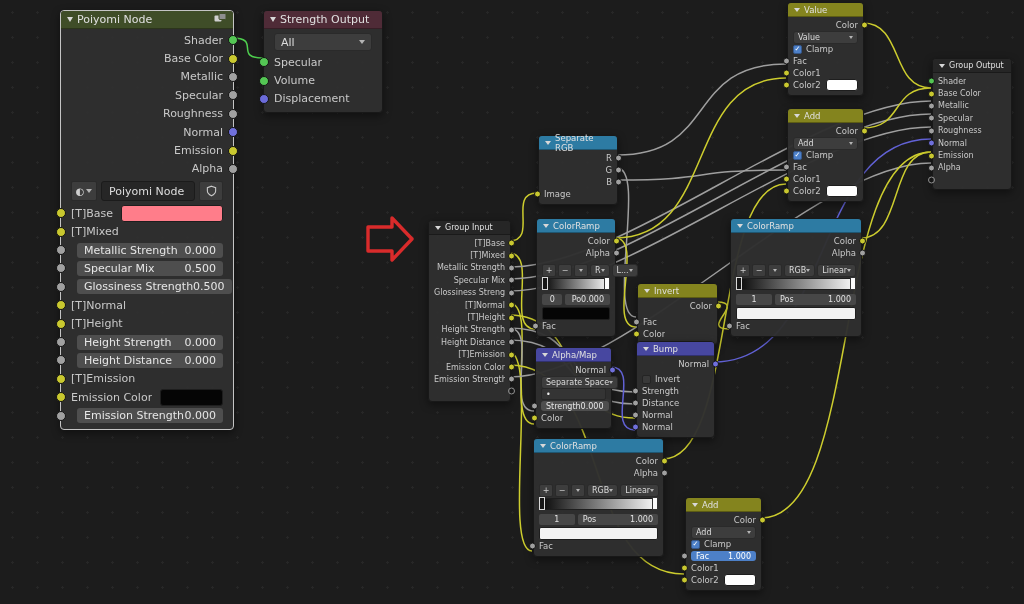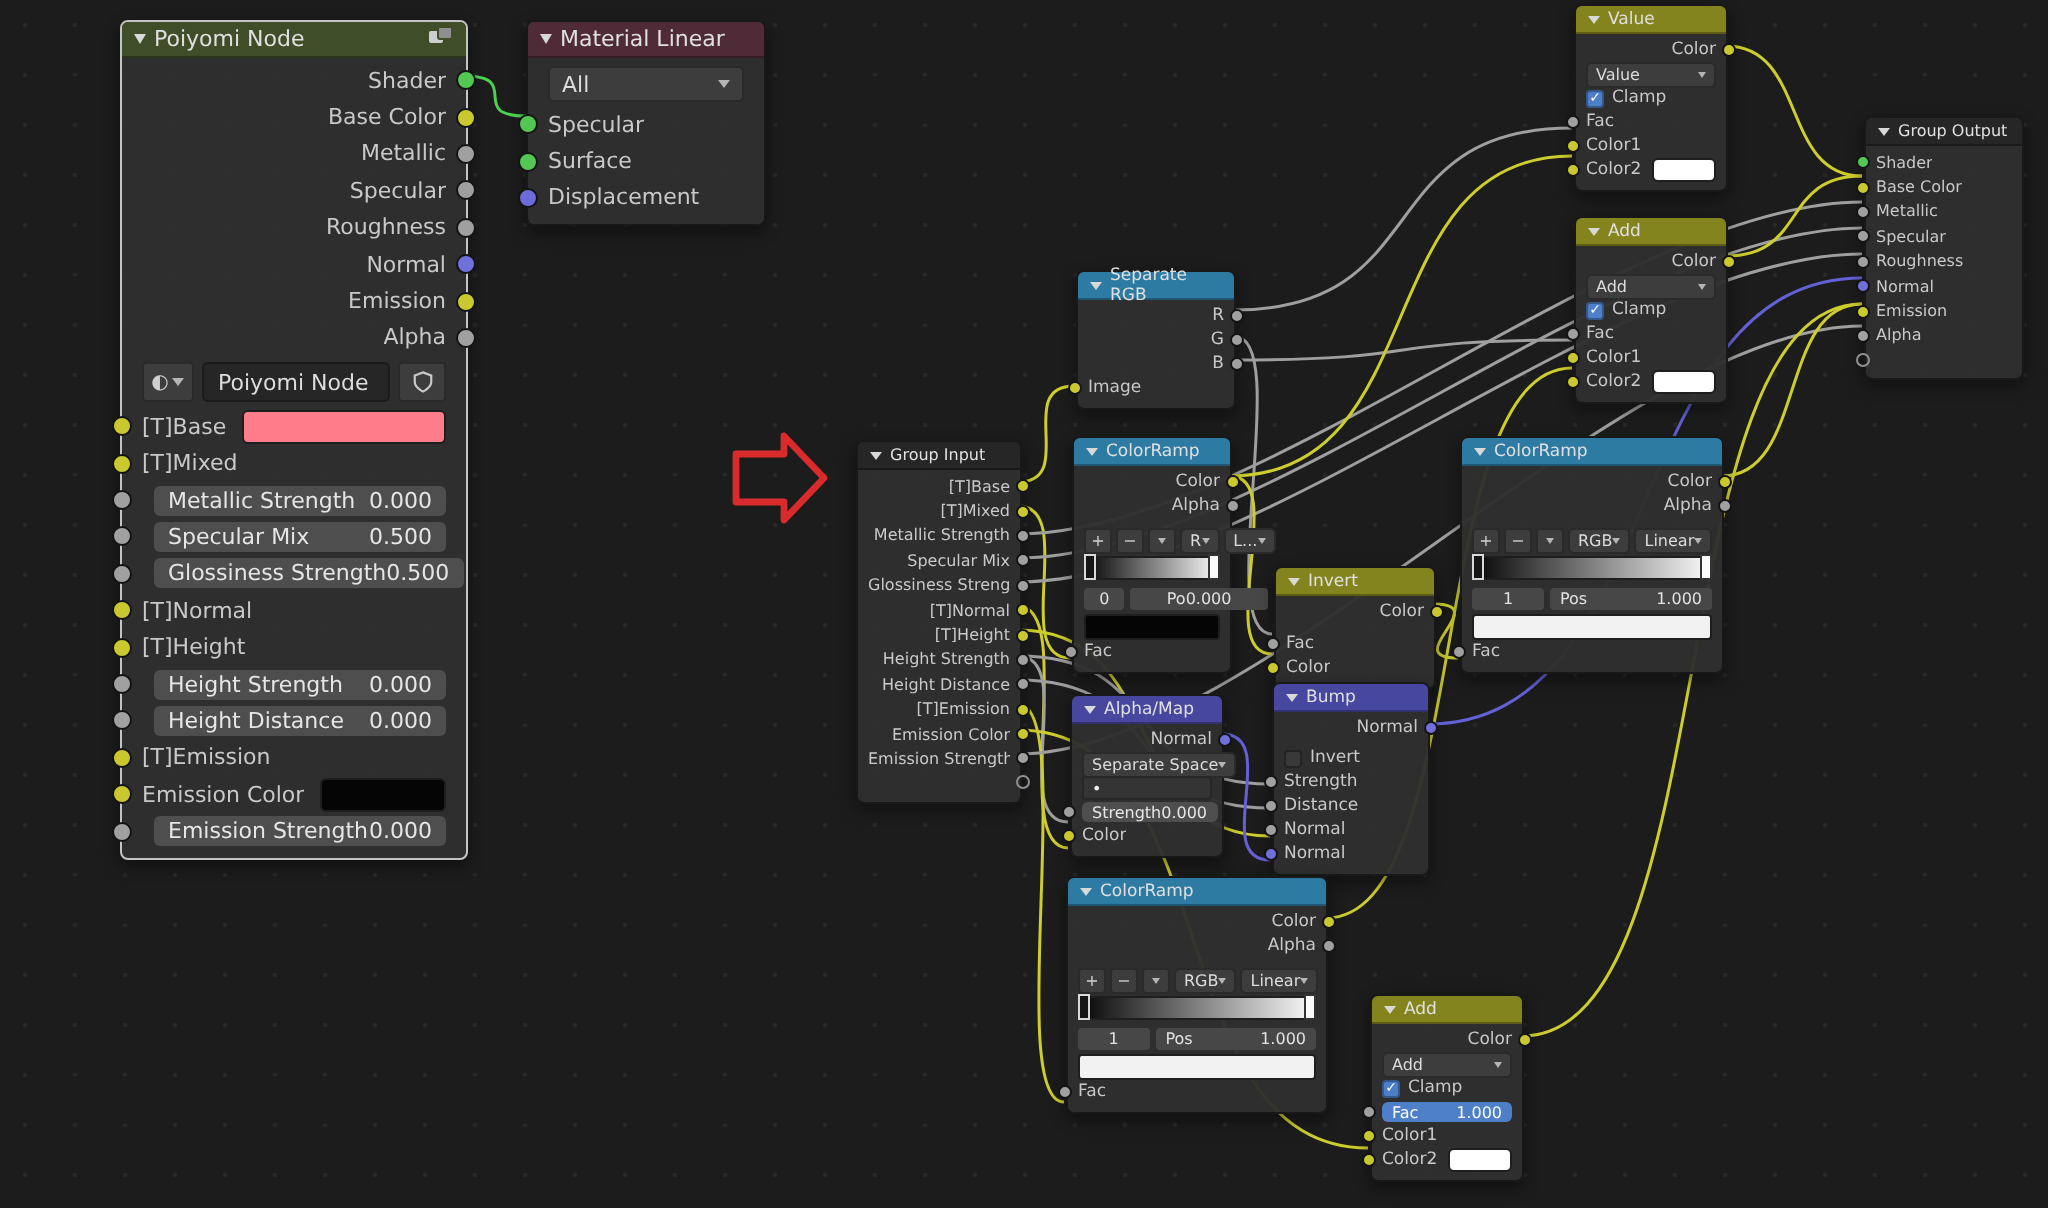--- a/index.html
+++ b/index.html
@@ -230,36 +230,36 @@
             <div class="slider">
               <span>Emission Strength</span>
               <span>0.000</span>
             </div>
           </div>
         </div>
       </div>
       <div class="node lg" style="left: 263px; top: 10px; width: 118px;">
         <div class="node-header" style="background: rgb(79, 43, 55);">
           <span class="hdr-chev"></span>
-          <span class="hdr-title">Material Linear</span>
+          <span class="hdr-title">Strength Output</span>
         </div>
         <div class="node-body">
           <div class="row" style="height: 22px;">
             <div class="dropdown">
               <span>All</span>
               <span class="caret"></span>
             </div>
           </div>
           <div class="row">
             <div class="sock si" style="background: rgb(84, 198, 84);"></div>
             <span class="lbl">Specular</span>
           </div>
           <div class="row">
             <div class="sock si" style="background: rgb(84, 198, 84);"></div>
-            <span class="lbl">Surface</span>
+            <span class="lbl">Volume</span>
           </div>
           <div class="row">
             <div class="sock si" style="background: rgb(107, 107, 217);"></div>
             <span class="lbl">Displacement</span>
           </div>
         </div>
       </div>
       <div class="node sm" style="left: 428px; top: 220px; width: 81px;">
         <div class="node-header" style="background: rgb(38, 38, 38);">
           <span class="hdr-chev"></span>
@@ -377,21 +377,21 @@
             <div class="gradbar">
               <div class="gm l"></div>
               <div class="gm r"></div>
             </div>
           </div>
           <div class="row" style="height: 3px;"></div>
           <div class="row" style="gap: 3px; height: 12px;">
             <div class="field2" style="flex: 0 0 30%; justify-content: center;">
               <span>0</span>
             </div>
-            <div class="field2" style="flex: 1 1 0%; justify-content: center; padding: 0px 18px;">
+            <div class="field2" style="flex: 1 1 0%; justify-content: flex-end; padding: 0px 6px;">
               <span>Po</span>
               <span>0.000</span>
             </div>
           </div>
           <div class="row" style="height: 2px;"></div>
           <div class="row" style="height: 13px;">
             <div class="swatchbar" style="background: rgb(5, 5, 5);"></div>
           </div>
           <div class="row">
             <div class="sock si" style="background: rgb(160, 160, 160);"></div>

